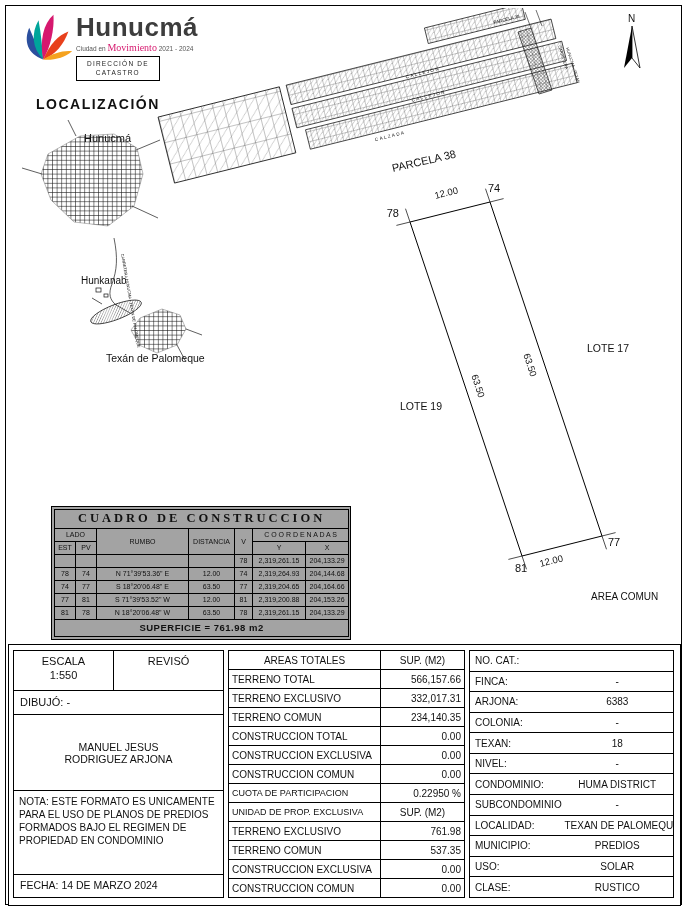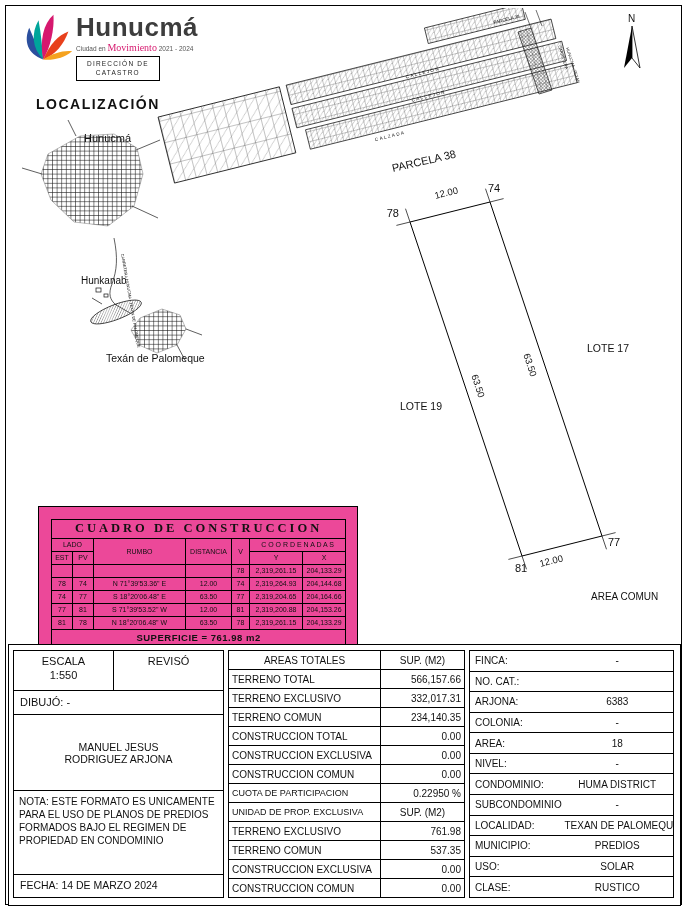--- a/index.html
+++ b/index.html
@@ -15,21 +15,21 @@
   .flame{flex:0 0 auto;}
   .logo-text{margin-left:2px;}
   .logo-title{font-size:26px;font-weight:bold;color:#3d3d3d;letter-spacing:.5px;line-height:1;margin-top:4px;}
   .logo-sub{font-size:6.5px;color:#555;margin-top:2px;white-space:nowrap;}
   .logo-sub .script{font-family:"Liberation Serif",serif;font-size:10px;color:#d6186e;}
   .dept-box{display:inline-block;border:1px solid #000;margin-top:3px;padding:2px 10px;
             font-size:6.5px;letter-spacing:1.2px;text-align:center;line-height:1.45;color:#222;}
   .loc-title{position:absolute;left:36px;top:96px;font-size:14px;font-weight:600;letter-spacing:1.5px;}
 
   
-  .cuadro-wrap{position:absolute;left:38px;top:506px;width:294px;border:1.5px solid #000;padding:12px;background:#ec4899;}
+  .cuadro-wrap{position:absolute;left:51px;top:506px;width:294px;border:1.5px solid #000;padding:2px;background:#a3a3a3;}
   .cuadro{width:100%;border-collapse:collapse;table-layout:fixed;border:1.5px solid #000;}
   .cuadro td{border:1px solid #000;font-size:7px;text-align:center;padding:0;height:12px;
              line-height:1.1;white-space:nowrap;overflow:hidden;}
   .cuadro td.title{font-family:"Liberation Serif",serif;font-size:12.5px;font-weight:bold;letter-spacing:3px;height:18px;}
   .cuadro td.sup{font-size:9.5px;font-weight:bold;height:16px;letter-spacing:.5px;}
 
   
   .bform{position:absolute;left:8px;top:644px;width:671px;height:260px;border:1.6px solid #000;background:#fff;}
   .bf-left{position:absolute;left:4px;top:5px;width:211px;height:248px;border:1px solid #000;box-sizing:border-box;}
   .bfl-row{box-sizing:border-box;border-bottom:1px solid #000;}
@@ -339,37 +339,37 @@
     </div>
 
     <div class="bf-right">
       <table class="bf-table cad">
         <colgroup>
             <col style="width:92px">
             <col style="width:112px">
           </colgroup>
         <tbody>
             <tr>
+              <td class="lab">NO. CAT.:</td>
+              <td class="val"></td>
+            </tr>
+        <tr>
               <td class="lab">FINCA:</td>
               <td class="val">-</td>
             </tr>
         <tr>
-              <td class="lab">NO. CAT.:</td>
-              <td class="val"></td>
-            </tr>
-        <tr>
               <td class="lab">ARJONA:</td>
               <td class="val">6383</td>
             </tr>
         <tr>
               <td class="lab">COLONIA:</td>
               <td class="val">-</td>
             </tr>
         <tr>
-              <td class="lab">AREA:</td>
+              <td class="lab">TEXAN:</td>
               <td class="val">18</td>
             </tr>
         <tr>
               <td class="lab">NIVEL:</td>
               <td class="val">-</td>
             </tr>
         <tr>
               <td class="lab">CONDOMINIO:</td>
               <td class="val">HUMA DISTRICT</td>
             </tr>

